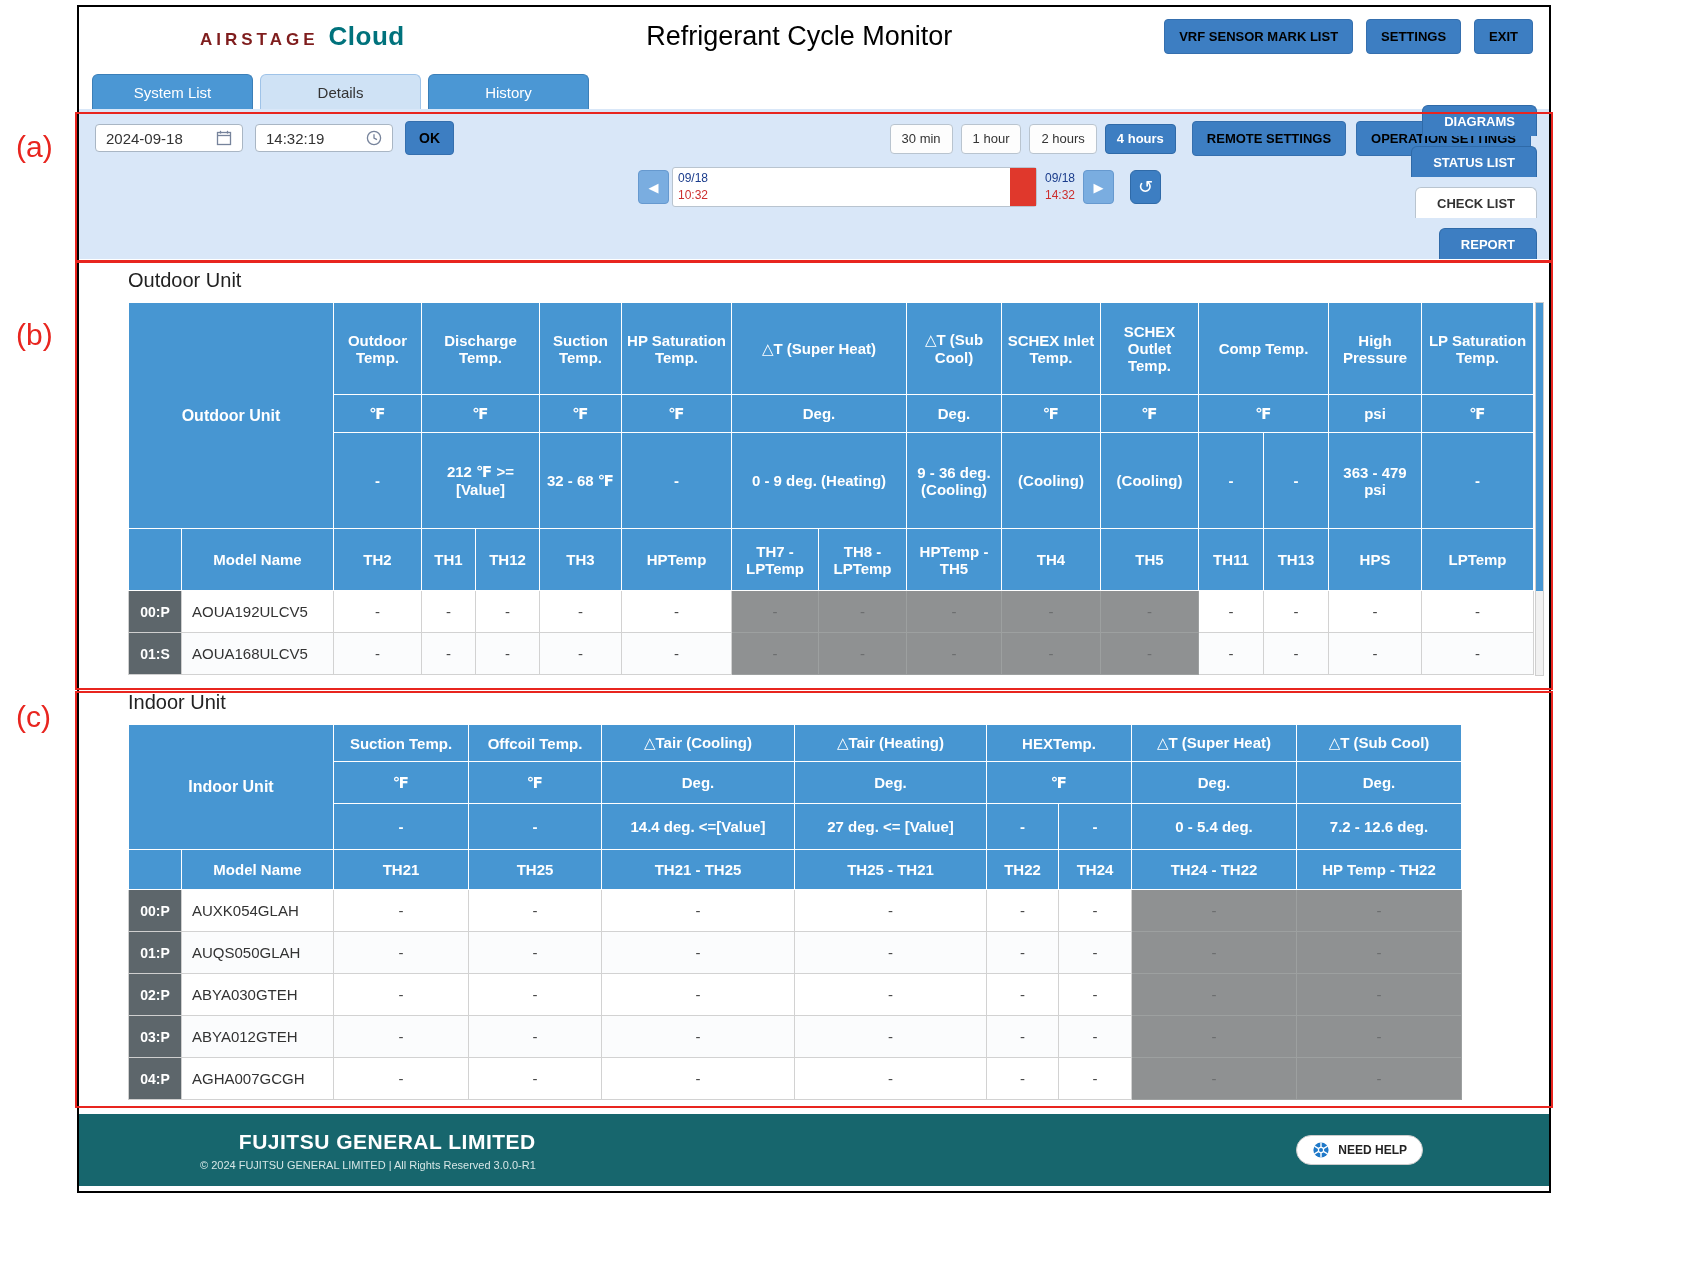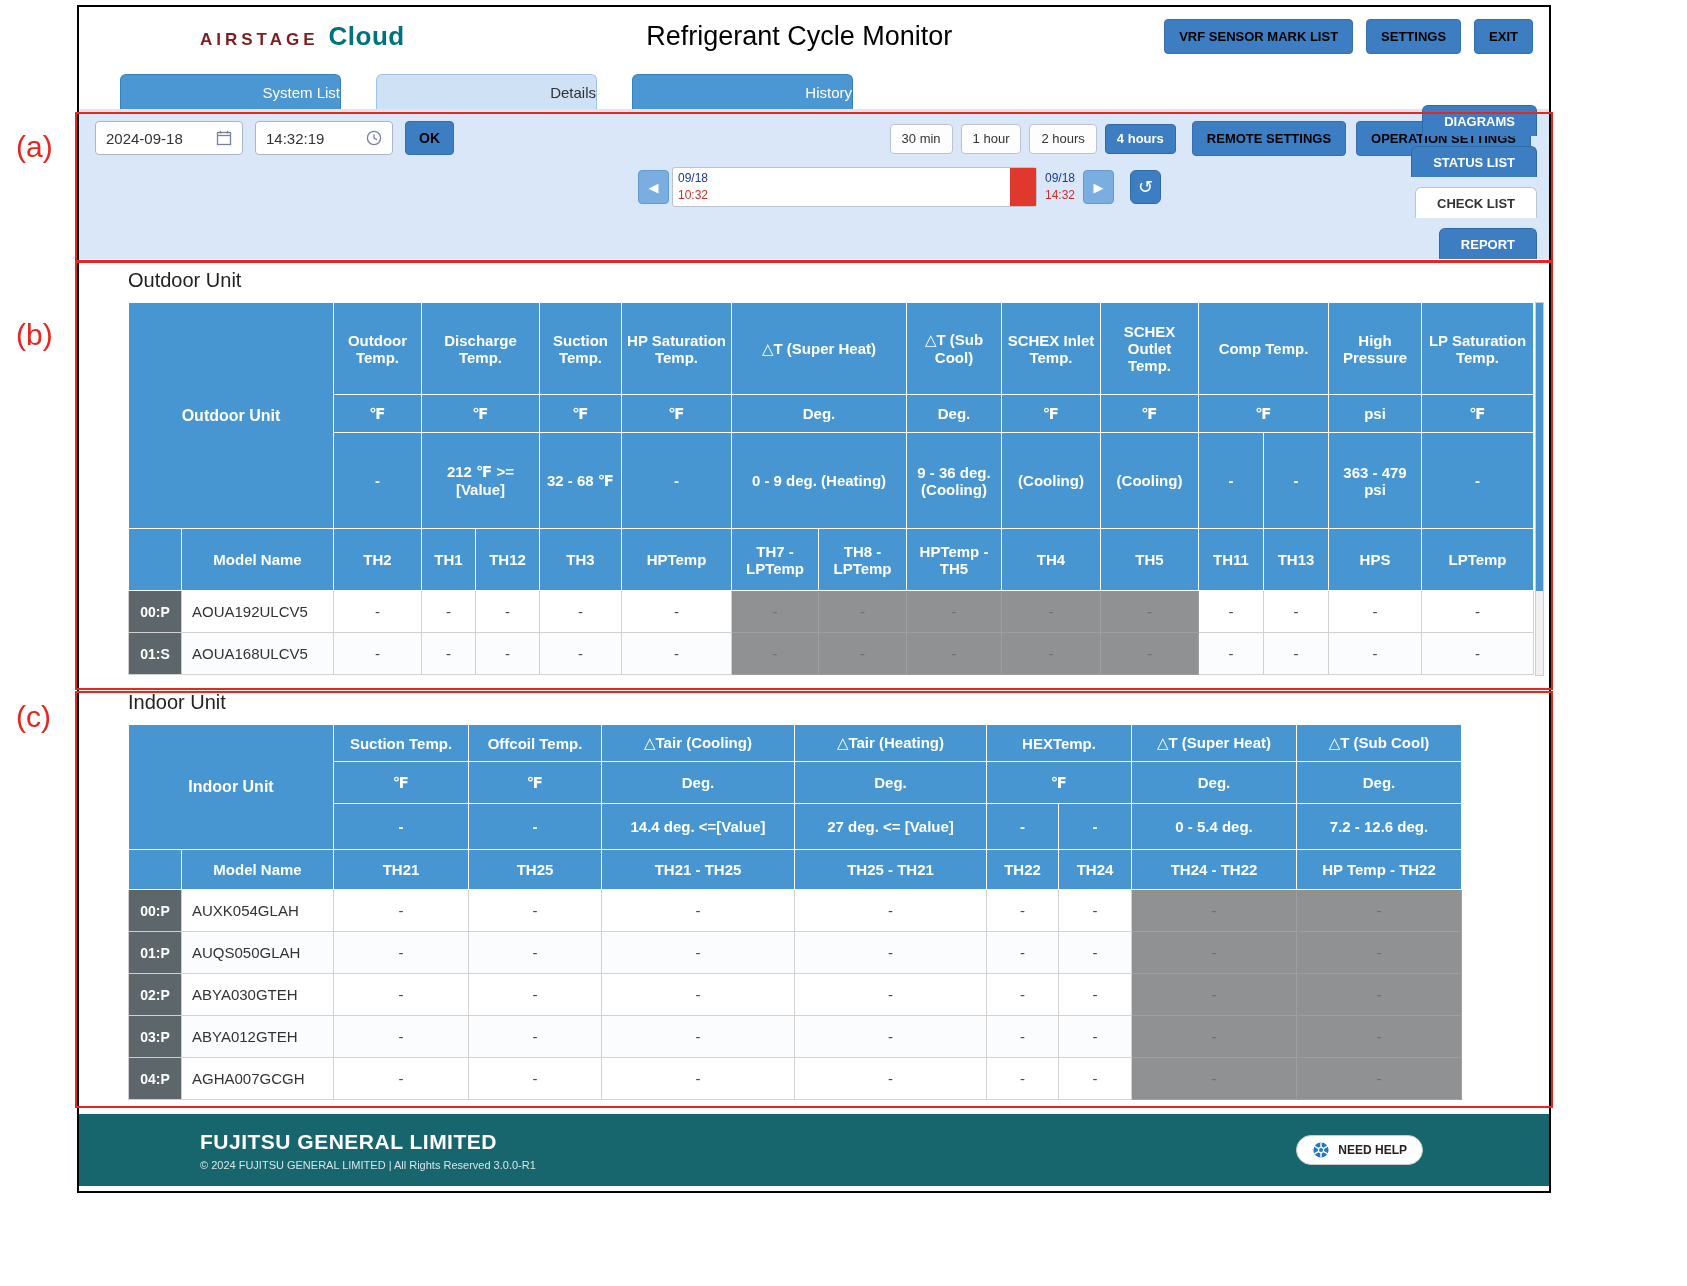--- a/index.html
+++ b/index.html
@@ -14,29 +14,29 @@
   .logo-air{font-size:17px;font-weight:bold;letter-spacing:4px;color:#7f1d1d;}
   .logo-cloud{font-size:26px;font-weight:bold;color:#00727c;margin-left:10px;letter-spacing:0.5px;}
   .app-title{position:absolute;left:49%;transform:translateX(-50%);font-size:27px;color:#000000;}
   .header-buttons{margin-left:auto;display:flex;gap:13px;}
   .btn{background:#3d7ec2;color:#000000;border:1px solid #356fae;border-radius:4px;
        font-weight:bold;font-size:13px;padding:9px 14px;cursor:pointer;
        font-family:inherit;white-space:nowrap;}
 
   
   .nav-tabs{height:44px;display:flex;align-items:flex-end;padding-left:13px;gap:7px;background:#fff;}
-  .nav-tab{width:221px;height:35px;line-height:35px;text-align:right;font-size:15px;color:#fff;
+  .nav-tab{width:161px;height:35px;line-height:35px;text-align:center;font-size:15px;color:#fff;
            background:#4b97d4;border:1px solid #3b7fb8;border-bottom:none;
-           border-radius:6px 6px 0 0;cursor:pointer;box-sizing:border-box;margin-left:28px;}
+           border-radius:6px 6px 0 0;cursor:pointer;box-sizing:border-box;}
   .nav-tab.active{background:#cfe2f5;color:#333;border-color:#9fc3e8;}
 
   
   .control-panel{position:relative;height:150px;background:#d9e7f8;}
   .panel-left{position:absolute;left:16px;top:12px;display:flex;gap:12px;align-items:center;}
-  .input{background:#fff;border:1px solid #a9b6c4;border-radius:4px;height:34px;display:flex;
+  .input{background:#fff;border:1px solid #a9b6c4;border-radius:4px;height:28px;display:flex;
          align-items:center;justify-content:space-between;padding:0 10px;font-size:15px;color:#333;
          box-sizing:border-box;cursor:pointer;}
   .date-input{width:148px;}
   .time-input{width:138px;}
   .btn.ok{padding:8px 13px;font-size:14px;}
   .panel-right{position:absolute;right:18px;top:12px;display:flex;gap:10px;align-items:center;}
   .range-buttons{display:flex;gap:8px;margin-right:6px;}
   .range-btn{background:#fdfdfd;border:1px solid #b9c4cf;border-radius:4px;height:30px;padding:0 11px;
              font-size:13px;color:#333;cursor:pointer;font-family:inherit;white-space:nowrap;}
   .range-btn.active{background:#3d7ec2;color:#fff;border-color:#2f6aa8;font-weight:bold;}
@@ -85,21 +85,21 @@
   .indoor-table thead tr:nth-child(4){height:40px;}
   .indoor-table tbody tr{height:42px;}
 
   .table-sliver{position:absolute;left:1456px;top:43px;width:7px;height:372px;
                 background:linear-gradient(to bottom,#4796d2 0 288px,#f1f1f1 288px 100%);
                 border:1px solid #cfcfcf;}
 
   
   .app-footer{height:72px;background:#17666d;display:flex;align-items:center;padding:0 16px;margin-top:8px;}
   .footer-left{margin-left:105px;display:flex;flex-direction:column;}
-  .footer-company{font-size:21px;font-weight:bold;color:#fff;letter-spacing:0.5px;}
+  .footer-company{font-size:21px;font-weight:bold;color:#fff;letter-spacing:0.5px;text-align:right;}
   .footer-copyright{font-size:11px;color:#d6e6e6;margin-top:5px;}
   .help-btn{margin-left:auto;margin-right:110px;background:#fff;border:1px solid #ccc;border-radius:16px;
             height:30px;padding:0 15px;display:flex;align-items:center;gap:8px;font-size:12px;
             font-weight:bold;color:#222;cursor:pointer;font-family:inherit;}
 
   
   .ann-box{position:absolute;border:2px solid #e8251f;pointer-events:none;box-sizing:border-box;}
   .ann-a{left:75px;top:112px;width:1478px;height:150px;}
   .ann-b{left:75px;top:261px;width:1478px;height:429px;}
   .ann-c{left:75px;top:691px;width:1478px;height:417px;}

